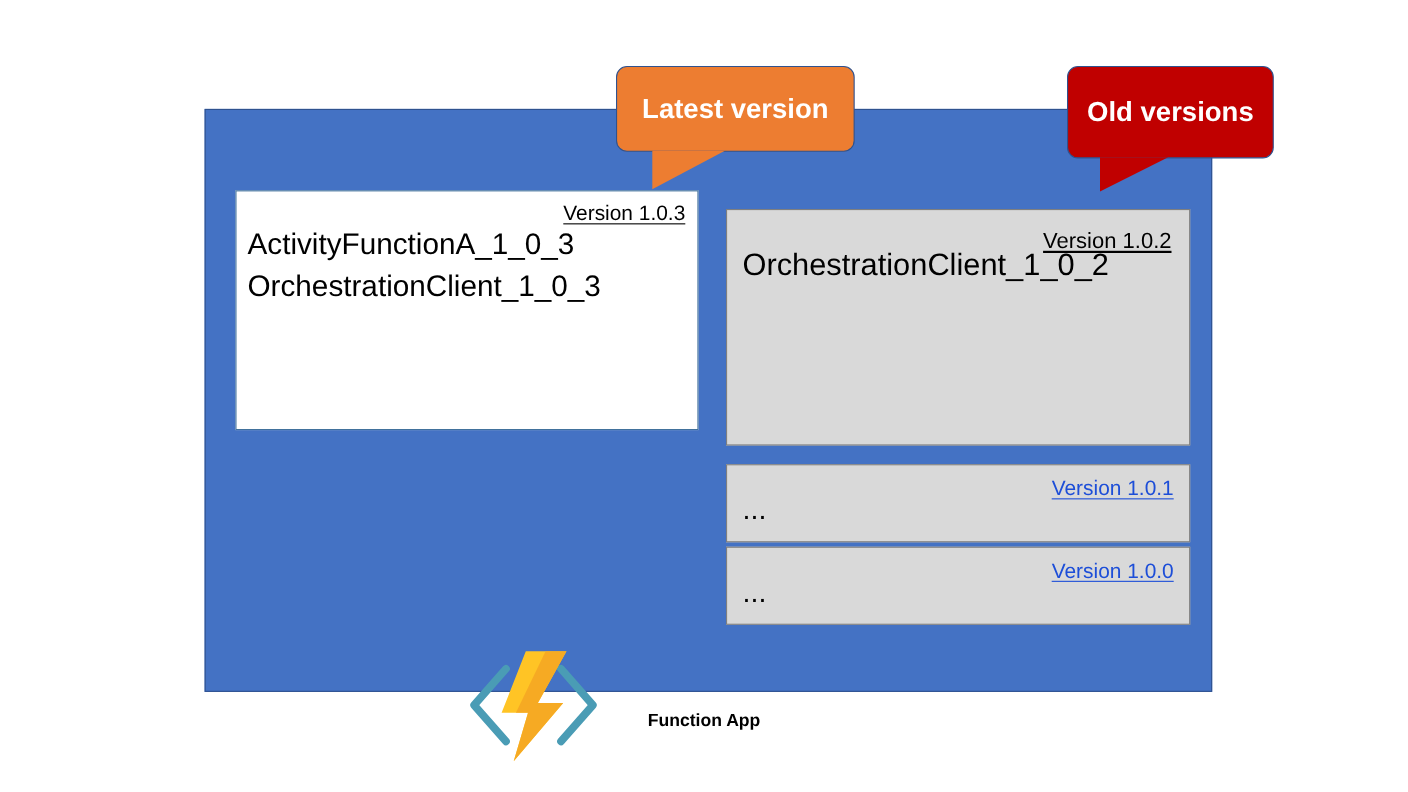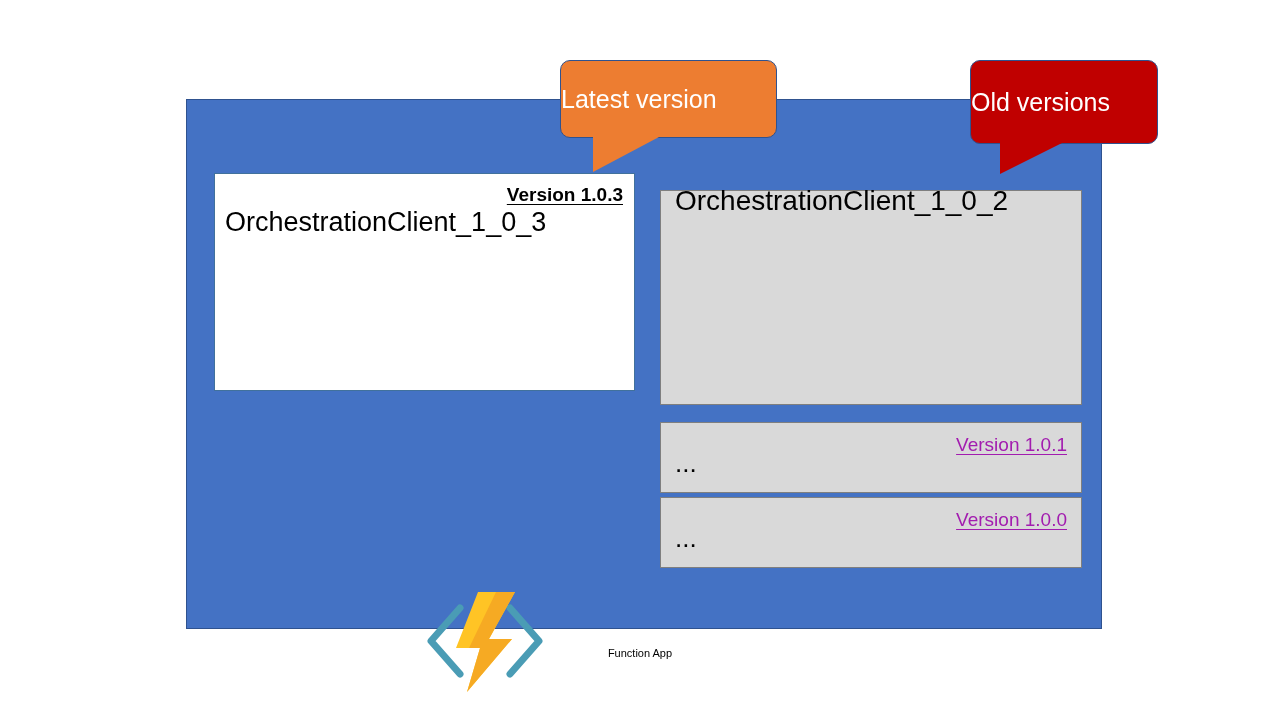--- a/index.html
+++ b/index.html
@@ -67,21 +67,20 @@
   }
 
   .version-label {
     text-align: right;
     color: #000000;
     font-size: 19px;
     line-height: 24px;
     text-decoration: underline;
     text-underline-offset: 3px;
     white-space: nowrap;
-    font-weight: bold;
   }
   .version-box.latest .version-label {
     padding: 9px 11px 0 0;
   }
   .version-box.old-main .version-label {
     padding: 16px 16px 0 0;
     font-size: 20px;
   }
 
   .fn-list {
@@ -120,37 +119,38 @@
     font-size: 26px;
     line-height: 26px;
     color: #000000;
   }
   .stub-version {
     position: absolute;
     right: 14px;
     top: 10px;
     font-size: 19px;
     line-height: 24px;
-    color: #a21caf;
+    color: #1d4ed8;
     text-decoration: underline;
     text-underline-offset: 3px;
     white-space: nowrap;
   }
 
   
   .callout {
     position: absolute;
     box-sizing: border-box;
     display: flex;
     align-items: center;
-    justify-content: flex-start;
+    justify-content: center;
     border-radius: 10px;
     color: #ffffff;
     font-size: 25px;
     white-space: nowrap;
+    font-weight: bold;
   }
   .callout .tail {
     position: absolute;
     width: 0;
     height: 0;
     bottom: -35px;
     left: 20px;
   }
   #callout-latest {
     left: 560px;
@@ -191,38 +191,40 @@
     height: 110px;
   }
 
   
   #function-app-caption {
     position: absolute;
     left: 0;
     top: 647px;
     width: 1280px;
     text-align: center;
-    font-size: 11px;
-    font-weight: normal;
+    font-size: 16px;
+    font-weight: bold;
     color: #000000;
   }
 </style>
 </head>
 <body>
 
 <div id="function-app-panel">
 
   <div class="version-box latest">
     <div class="version-label">Version 1.0.3</div>
     <ul class="fn-list">
+      <li>ActivityFunctionA_1_0_3</li>
       <li>OrchestrationClient_1_0_3</li>
     </ul>
   </div>
 
   <div class="version-box old-main">
+    <div class="version-label">Version 1.0.2</div>
     <ul class="fn-list">
       <li>OrchestrationClient_1_0_2</li>
     </ul>
   </div>
 
   <div class="version-box old-stub-1">
     <div class="stub-inner">
       <span class="stub-ellipsis">...</span>
       <span class="stub-version">Version 1.0.1</span>
     </div>

